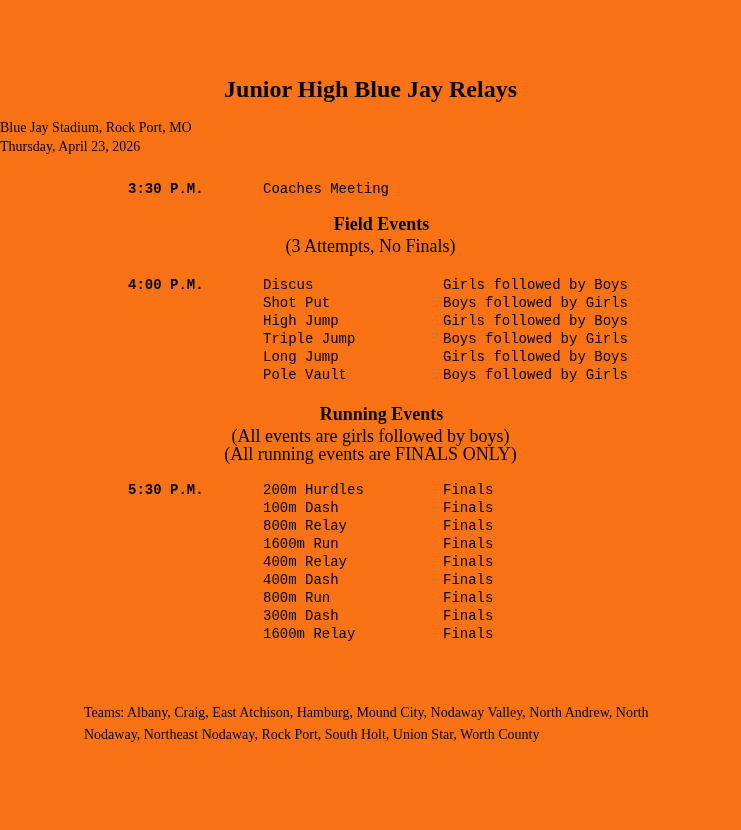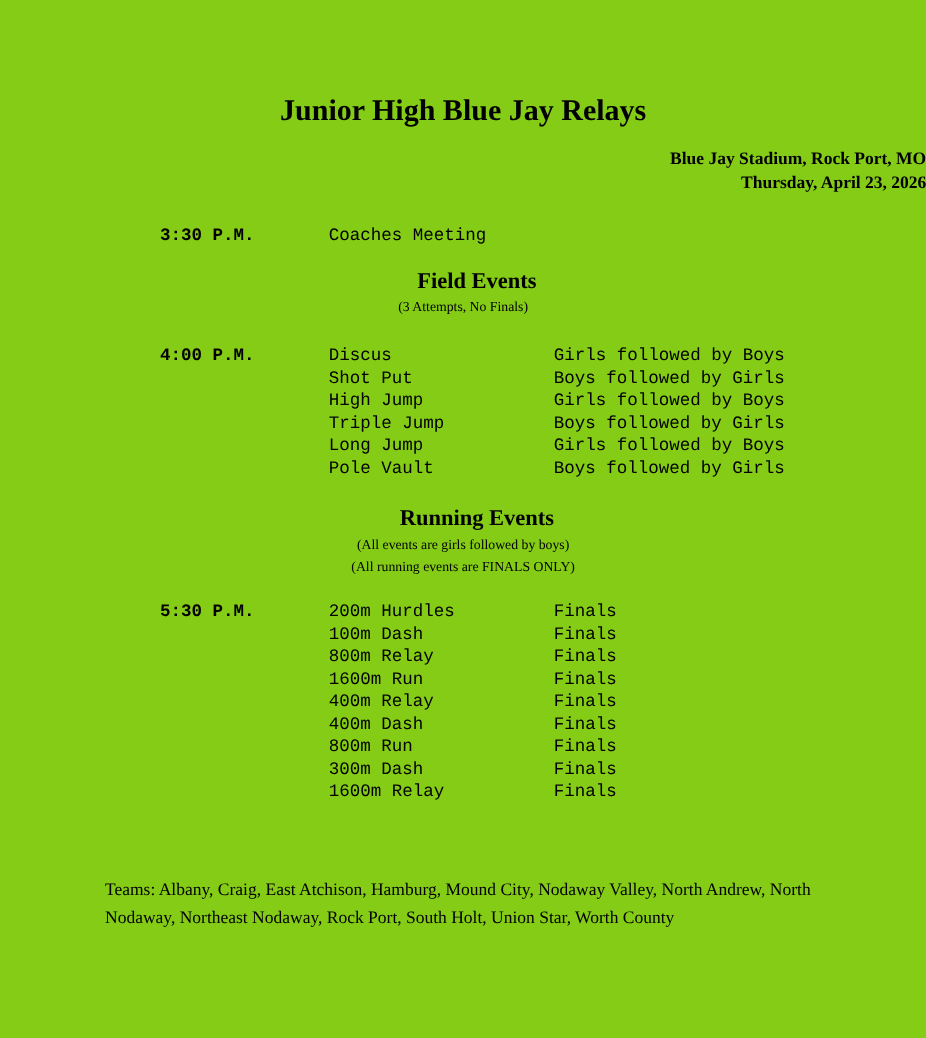--- a/index.html
+++ b/index.html
@@ -4,62 +4,62 @@
 <style>
   html, body {
     margin: 0;
     padding: 0;
     background: #ffffff;
   }
   .page {
     position: relative;
     width: 741px;
     height: 830px;
-    background: #84cc16;
+    background: #f97316;
     color: #000000;
     font-family: "Liberation Serif", "DejaVu Serif", serif;
     font-size: 14px;
     overflow: hidden;
   }
   .doc-title {
     position: absolute;
     top: 74px;
     left: 0;
     width: 100%;
     text-align: center;
     font-size: 24px;
     font-weight: bold;
     line-height: 30px;
   }
   .subtitle {
     position: absolute;
     top: 118px;
     left: 0;
     width: 100%;
-    text-align: right;
-    font-weight: bold;
+    text-align: left;
+    font-weight: normal;
     font-size: 14px;
     line-height: 19px;
   }
   .section-heading {
     position: absolute;
     left: 0;
     width: 100%;
     text-align: center;
     font-size: 18px;
     font-weight: bold;
     line-height: 22px;
     margin-left: 11px;
   }
   .section-note {
     position: absolute;
     left: 0;
     width: 100%;
     text-align: center;
-    font-size: 11px;
+    font-size: 18px;
     line-height: 18px;
   }
   .sched {
     position: absolute;
     left: 0;
     width: 100%;
   }
   .sched .row {
     position: relative;
     height: 18px;

